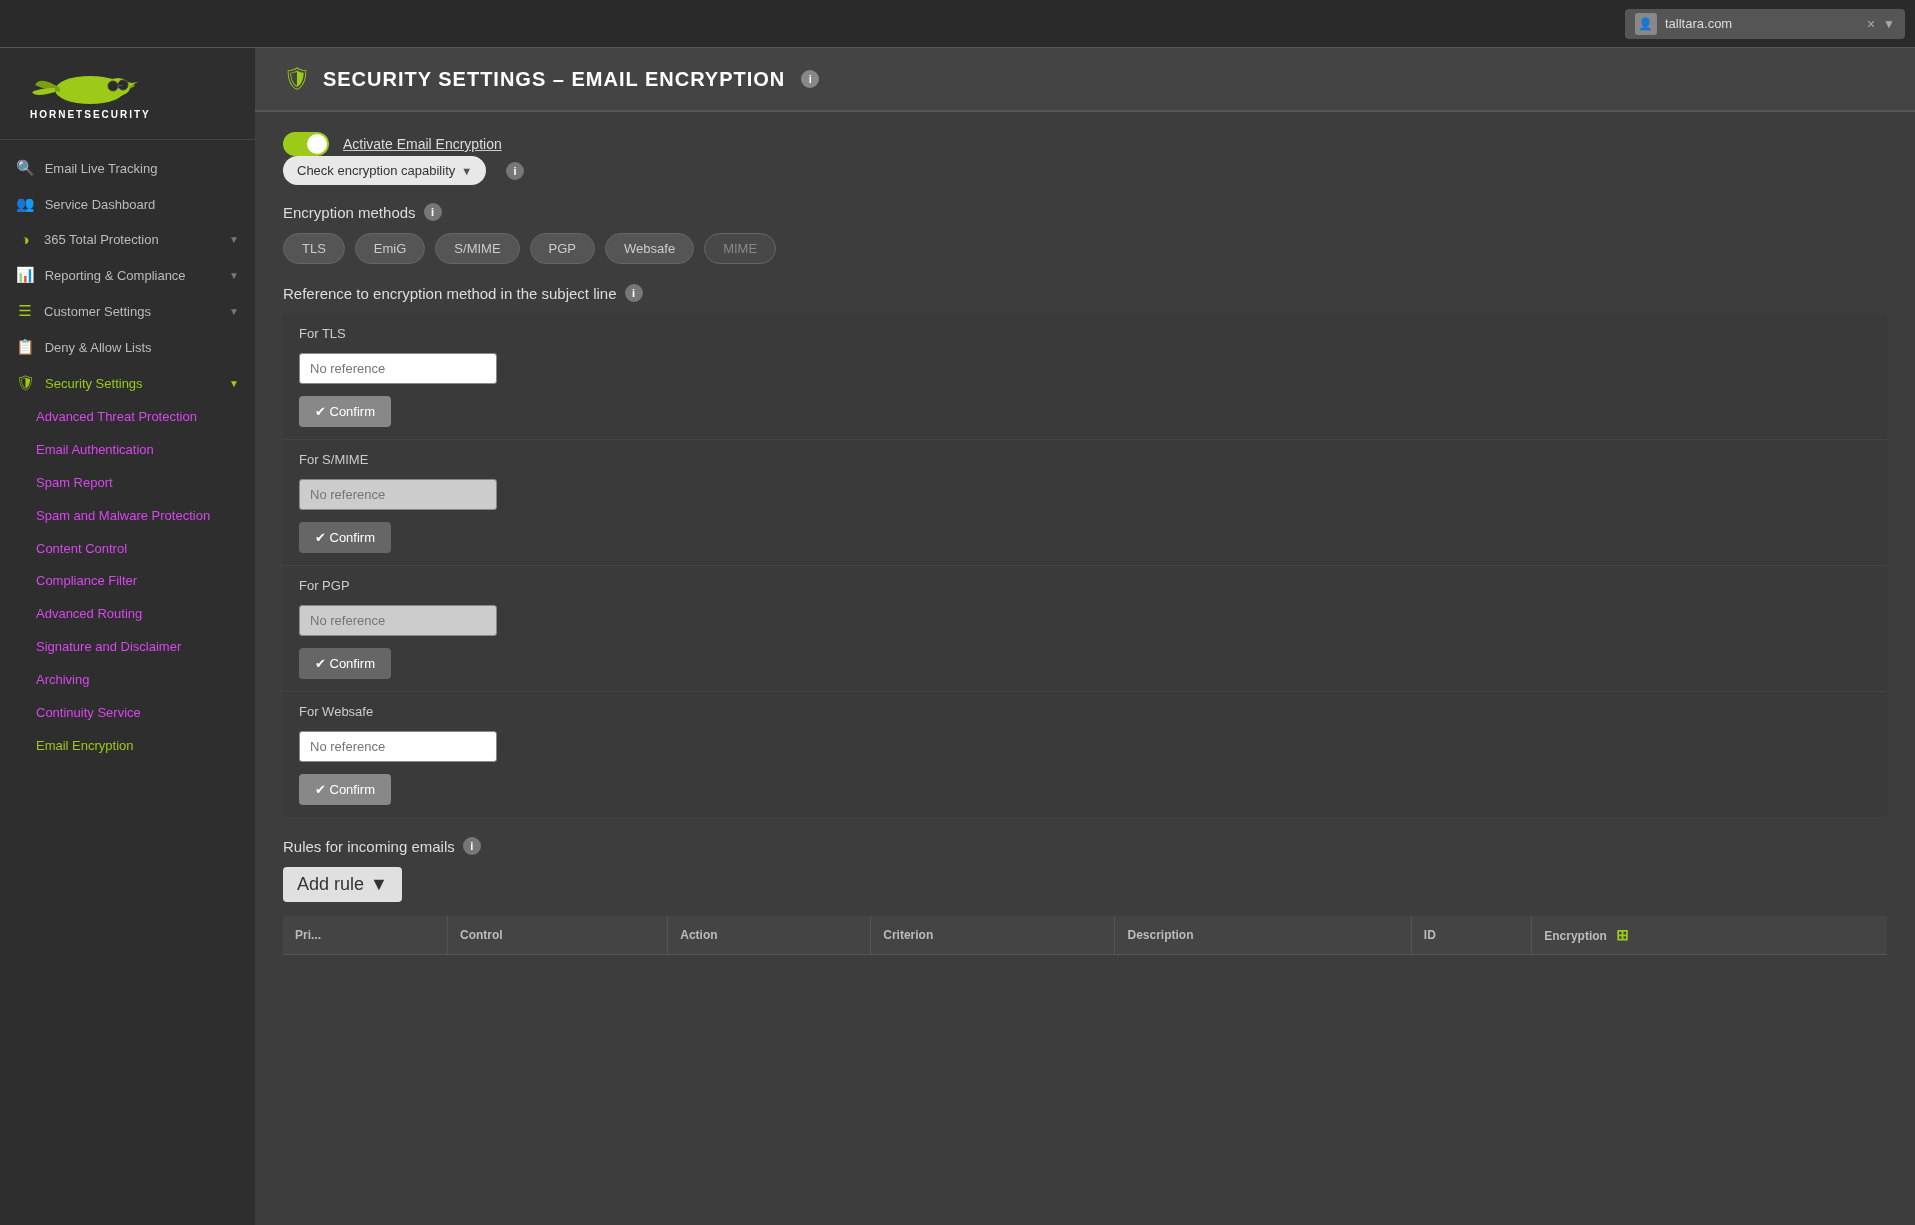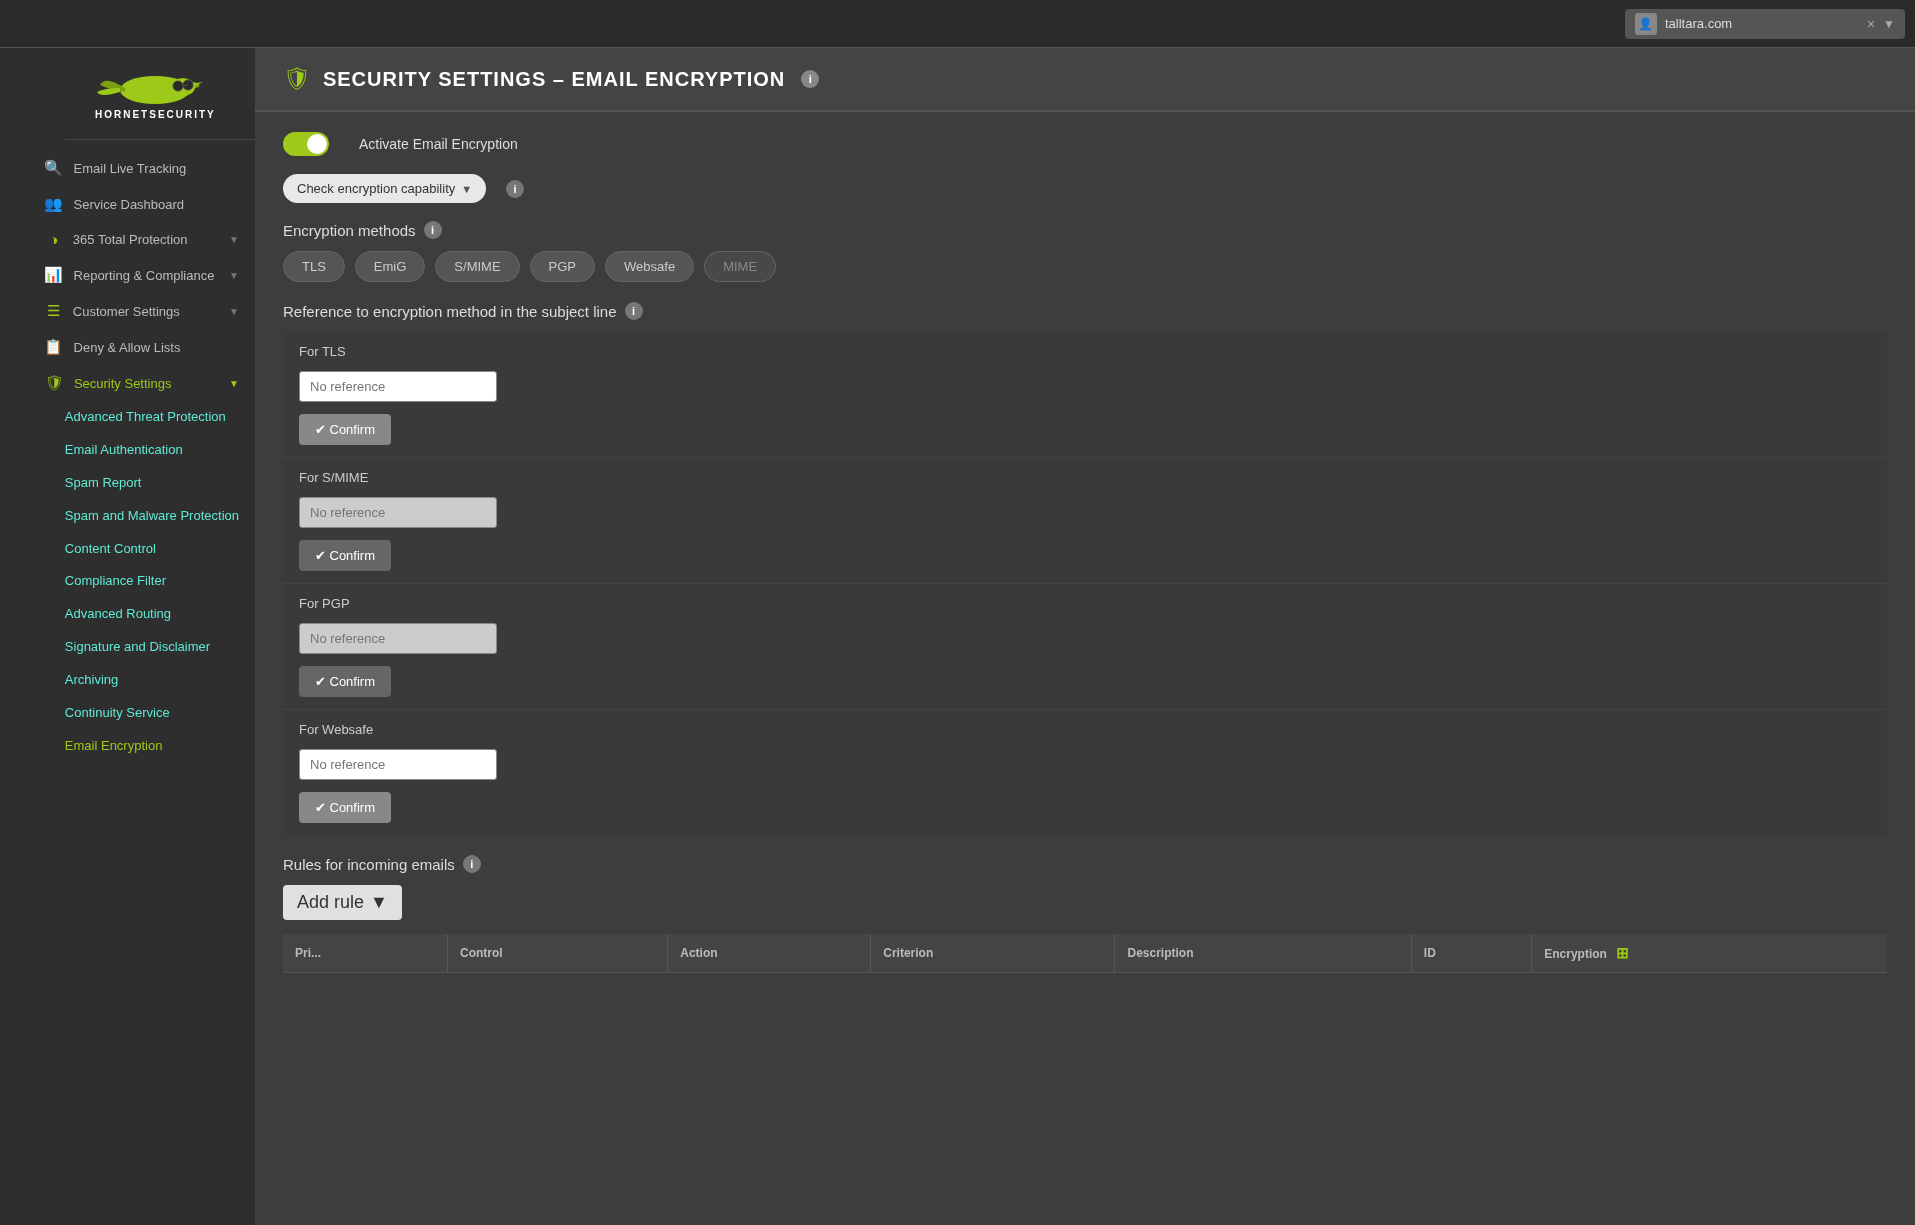--- a/index.html
+++ b/index.html
@@ -39,21 +39,20 @@
     .main-layout { display: flex; flex: 1; overflow: hidden; }
 
     
     .sidebar {
       background: #2e2e2e;
       width: 255px;
       min-width: 255px;
       display: flex;
       flex-direction: column;
       overflow-y: auto;
-      align-items: flex-end;
     }
     .sidebar-logo {
       padding: 18px 20px 14px;
       border-bottom: 1px solid #444;
     }
     .sidebar-nav { padding: 10px 0; }
     .nav-item {
       display: flex; align-items: center;
       padding: 9px 16px;
       cursor: pointer;
@@ -73,21 +72,21 @@
       gap: 10px;
       background: #2e2e2e;
     }
     .section-parent .nav-icon { color: #9dc918; font-size: 15px; min-width: 18px; }
     .section-parent .nav-arrow { color: #9dc918; font-size: 10px; margin-left: auto; }
 
     .sub-nav { padding-left: 0; }
     .sub-nav-item {
       display: block;
       padding: 8px 16px 8px 36px;
-      color: #5eead4;
+      color: #d946ef;
       font-size: 13px;
       cursor: pointer;
       line-height: 1.3;
     }
     .sub-nav-item.active { color: #9dc918; }
 
     
     .content-area {
       flex: 1;
       background: #3d3d3d;
@@ -112,22 +111,22 @@
       background: #888; color: #fff;
       display: inline-flex; align-items: center; justify-content: center;
       font-size: 11px; font-weight: bold; cursor: pointer; margin-left: 4px;
     }
 
     
     .content-body { padding: 20px 28px; }
 
     
     .toggle-row {
-      display: flex; align-items: center; gap: 30px;
-      margin-bottom: 18px;
+      display: flex; align-items: center; gap: 14px;
+      text-decoration: underline;
     }
     .toggle-switch {
       width: 46px; height: 24px; background: #9dc918;
       border-radius: 12px; position: relative; cursor: pointer;
       flex-shrink: 0;
     }
     .toggle-switch::after {
       content: '';
       position: absolute;
       width: 20px; height: 20px;

